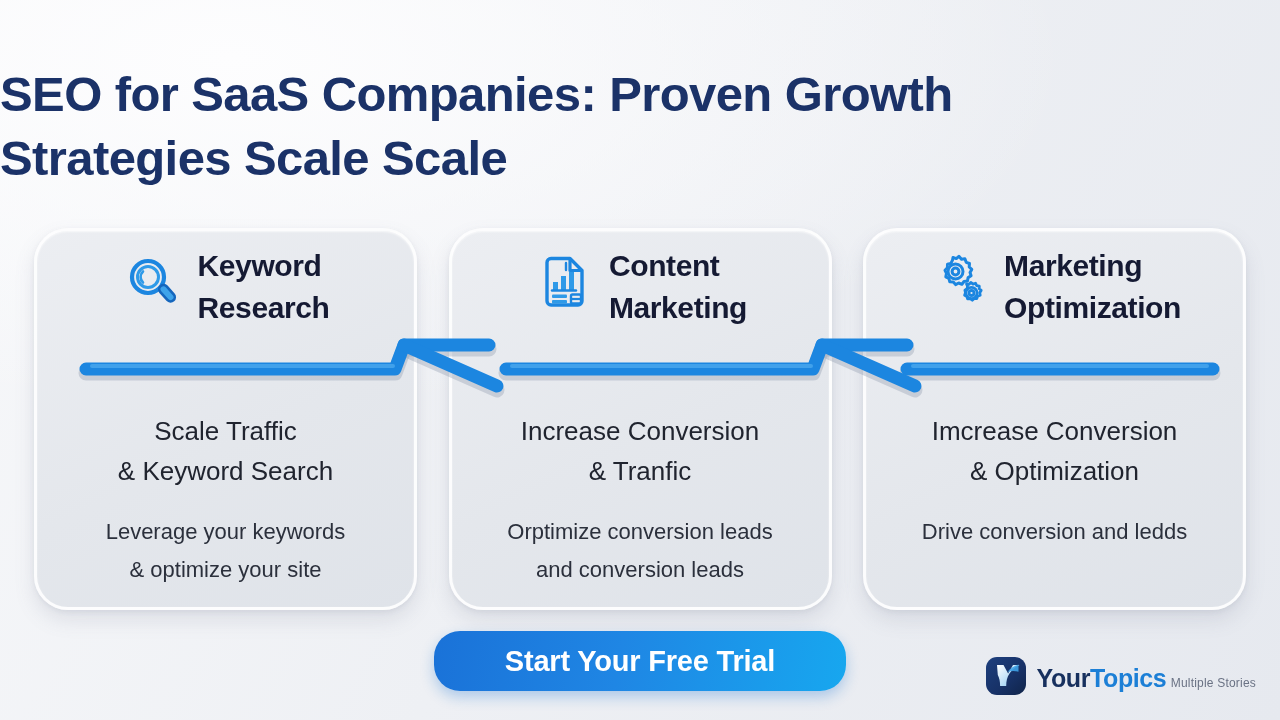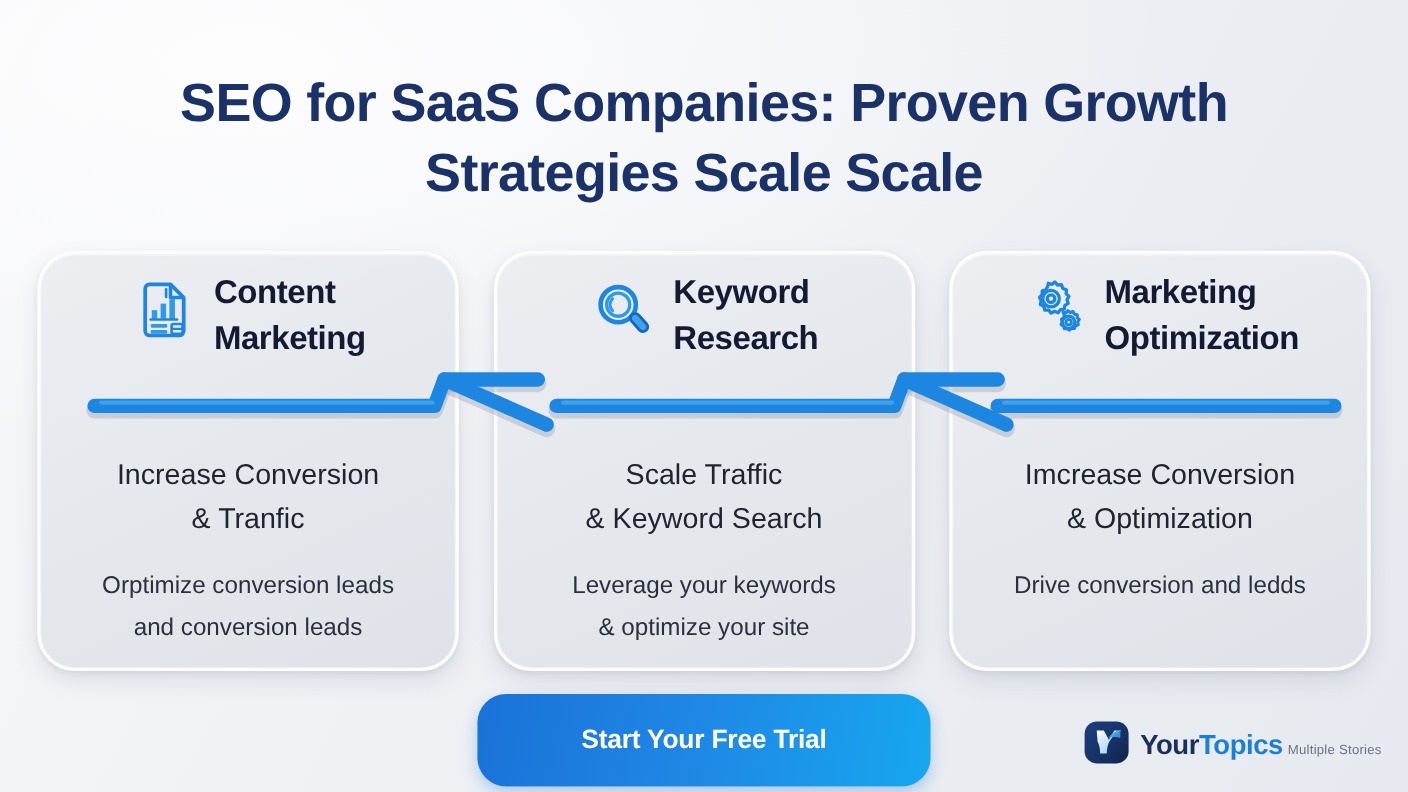--- a/index.html
+++ b/index.html
@@ -17,21 +17,20 @@
       linear-gradient(118deg, #f7f8fa 0%, #eef0f4 48%, #e6e9ef 100%);
     position: relative;
   }
 
   
   .title-wrap {
     position: absolute;
     top: 62px;
     left: 0;
     width: 1280px;
-    text-align: center;
   }
   .title-line {
     font-size: 49px;
     font-weight: 700;
     color: #1b3268;
     letter-spacing: -0.6px;
     line-height: 64px;
     white-space: nowrap;
   }
 
@@ -125,27 +124,27 @@
     height: 720px;
     pointer-events: none;
   }
 
   
   .cta {
     position: absolute;
     left: 434px;
     top: 631px;
     width: 412px;
-    height: 84px;
+    height: 60px;
     border-radius: 26px;
     background: linear-gradient(100deg, #1a72d8 0%, #1f86e4 45%, #17a7ef 100%);
     border: none;
     color: #ffffff;
     font-family: "Liberation Sans", sans-serif;
-    font-size: 24px;
+    font-size: 29px;
     font-weight: 700;
     letter-spacing: -0.2px;
     cursor: pointer;
     box-shadow: 0 6px 14px rgba(24,112,210,0.30);
   }
 
   
   .logo {
     position: absolute;
     right: 24px;
@@ -173,20 +172,45 @@
 </style>
 </head>
 <body>
 
 <div class="title-wrap">
   <div class="title-line">SEO for SaaS Companies: Proven Growth</div>
   <div class="title-line">Strategies Scale Scale</div>
 </div>
 
 <div class="cards">
+
+  <div class="card">
+    <div class="card-head">
+      <div class="card-icon">
+        <svg width="58" height="58" viewBox="0 0 58 58" fill="none">
+          <circle cx="24" cy="24" r="16" stroke="#1c86e0" stroke-width="4.2"></circle>
+          <circle cx="24" cy="24" r="10.5" stroke="#2f9ae8" stroke-width="3"></circle>
+          <path d="M19 18.5a7.5 7.5 0 0 0 0 11" stroke="#2f9ae8" stroke-width="2.6" stroke-linecap="round" fill="none"></path>
+          <rect x="33.5" y="36" width="8.5" height="19" rx="4.25" transform="rotate(-42 33.5 36)" fill="#3ea3ea" stroke="#1566bd" stroke-width="2.6"></rect>
+        </svg>
+      </div>
+      <div class="card-title">
+        <span>Keyword</span>
+        <span>Research</span>
+      </div>
+    </div>
+    <div class="card-sub">
+      <span>Scale Traffic</span>
+      <span>&amp; Keyword Search</span>
+    </div>
+    <div class="card-desc">
+      <span>Leverage your keywords</span>
+      <span>&amp; optimize your site</span>
+    </div>
+  </div>
 
   <div class="card">
     <div class="card-head">
       <div class="card-icon">
         <svg width="58" height="58" viewBox="0 0 58 58" fill="none">
           <path d="M12 9.5a4 4 0 0 1 4-4h19l12 12v30.5a4 4 0 0 1-4 4H16a4 4 0 0 1-4-4V9.5Z" stroke="#1c86e0" stroke-width="3.4" fill="none" stroke-linejoin="round"></path>
           <path d="M35 5.5V17.5h12" stroke="#1c86e0" stroke-width="3.2" fill="none" stroke-linejoin="round"></path>
           <path d="M31 10v7" stroke="#1c86e0" stroke-width="2.4" stroke-linecap="round"></path>
           <rect x="18" y="29" width="5" height="8" fill="#2f9ae8"></rect>
           <rect x="26" y="23" width="5" height="14" fill="#2f9ae8"></rect>
@@ -203,45 +227,20 @@
         <span>Marketing</span>
       </div>
     </div>
     <div class="card-sub">
       <span>Increase Conversion</span>
       <span>&amp; Tranfic</span>
     </div>
     <div class="card-desc">
       <span>Orptimize conversion leads</span>
       <span>and conversion leads</span>
-    </div>
-  </div>
-
-  <div class="card">
-    <div class="card-head">
-      <div class="card-icon">
-        <svg width="58" height="58" viewBox="0 0 58 58" fill="none">
-          <circle cx="24" cy="24" r="16" stroke="#1c86e0" stroke-width="4.2"></circle>
-          <circle cx="24" cy="24" r="10.5" stroke="#2f9ae8" stroke-width="3"></circle>
-          <path d="M19 18.5a7.5 7.5 0 0 0 0 11" stroke="#2f9ae8" stroke-width="2.6" stroke-linecap="round" fill="none"></path>
-          <rect x="33.5" y="36" width="8.5" height="19" rx="4.25" transform="rotate(-42 33.5 36)" fill="#3ea3ea" stroke="#1566bd" stroke-width="2.6"></rect>
-        </svg>
-      </div>
-      <div class="card-title">
-        <span>Keyword</span>
-        <span>Research</span>
-      </div>
-    </div>
-    <div class="card-sub">
-      <span>Scale Traffic</span>
-      <span>&amp; Keyword Search</span>
-    </div>
-    <div class="card-desc">
-      <span>Leverage your keywords</span>
-      <span>&amp; optimize your site</span>
     </div>
   </div>
 
   <div class="card">
     <div class="card-head">
       <div class="card-icon">
         <svg width="58" height="58" viewBox="0 0 58 58" fill="none">
           <g stroke="#1c86e0" stroke-width="3" fill="none" stroke-linejoin="round">
             <path d="M23 4.5l3.3 1.1 2.6-2.3 2.6 2.9 3.4-.5 1.3 3.6 3.3 1.2-.3 3.5 2.6 2.4-1.8 3 1.1 3.4-3 1.8-.6 3.4-3.5.5-2.1 2.8-3.2-1.3-3.1 1.6-2.3-2.6-3.5-.2-.9-3.4-3.1-1.6.7-3.4-1.5-3.1 2.4-2.5.1-3.5 3.4-.9 1.6-3.2Z"></path>
             <circle cx="25.5" cy="18.5" r="7.5"></circle>

